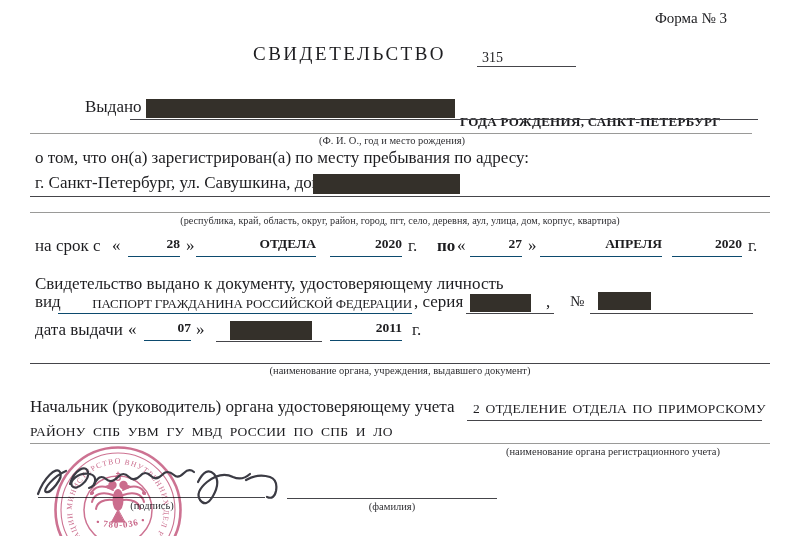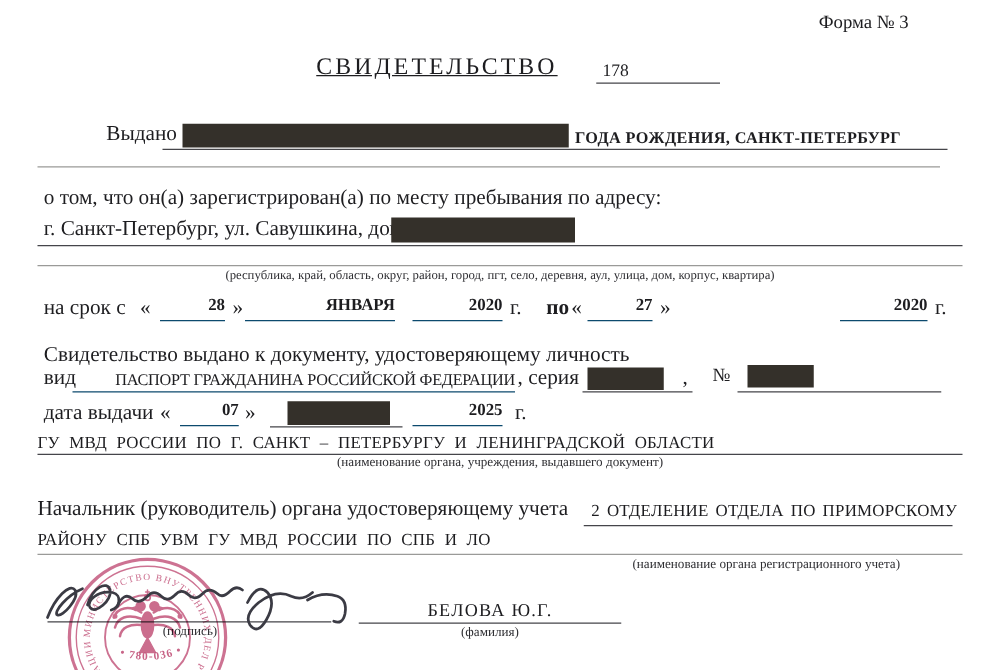--- a/index.html
+++ b/index.html
@@ -1,21 +1,21 @@
 <!DOCTYPE html>
 <html style="--stamp: #c2547a;"><head>
 <meta charset="utf-8">
 <style>
   html,body{margin:0;padding:0;background:#e8e8e6;}
   .page{position:relative;width:800px;height:536px;background:#ffffff;overflow:hidden;
         font-family:"Liberation Serif",serif;color:#1d1d20;}
   .abs{position:absolute;white-space:nowrap;}
   .t17{font-size:17px;}
   .t15{font-size:15px;}
-  .title{font-size:19px;letter-spacing:2.5px;text-decoration:underline;}
+  .title{font-size:19px;letter-spacing:2.5px;}
   .num{font-size:14px;}
   .bv{font-size:13px;font-weight:bold;letter-spacing:.3px;}
   .v{font-size:13.5px;font-weight:bold;}
   .caps{font-size:13px;letter-spacing:-.2px;}
   .tv{font-size:13.5px;letter-spacing:.2px;word-spacing:4px;}
   .cap{position:absolute;font-size:10.5px;color:#2f2f33;text-align:center;white-space:nowrap;}
   .ln{position:absolute;height:1px;background:#9a9a98;}
   .ln.d{background:#45454a;}
   .red{position:absolute;background:#34302a;}
   .fld{position:absolute;text-align:right;border-bottom:1px solid #0c4a6e;}
@@ -23,84 +23,84 @@
   svg{position:absolute;overflow:visible;}
   .stampsvg{mix-blend-mode:multiply;}
 </style>
 </head>
 <body>
 
 <div class="page">
 
   <div class="abs t15" style="left:655px;top:10px;">Форма № 3</div>
   <div class="abs title" style="left:253px;top:43px;">СВИДЕТЕЛЬСТВО</div>
-  <div class="abs num" style="left:482px;top:50px;">178</div>
+  <div class="abs num" style="left:482px;top:50px;">315</div>
   <div class="ln d" style="left:477px;top:66px;width:99px;"></div>
 
   <div class="abs t17" style="left:85px;top:97px;">Выдано</div>
   <div class="red" style="left:146px;top:99px;width:309px;height:19px;"></div>
-  <div class="abs bv" style="left:460px;top:102px;">ГОДА РОЖДЕНИЯ, САНКТ-ПЕТЕРБУРГ</div>
+  <div class="abs bv" style="left:460px;top:114px;">ГОДА РОЖДЕНИЯ, САНКТ-ПЕТЕРБУРГ</div>
   <div class="ln d" style="left:130px;top:119px;width:628px;"></div>
   <div class="ln" style="left:30px;top:133px;width:722px;"></div>
+  <div class="cap" style="left:192px;top:135px;width:400px;">(Ф. И. О., год и место рождения)</div>
 
   <div class="abs t17" style="left:35px;top:148px;text-align:right;">о том, что он(а) зарегистрирован(а) по месту пребывания по адресу:</div>
   <div class="abs t17" style="left:35px;top:173px;">г. Санкт-Петербург, ул. Савушкина, дом</div>
   <div class="red" style="left:313px;top:174px;width:147px;height:20px;"></div>
   <div class="ln d" style="left:30px;top:196px;width:740px;"></div>
   <div class="ln" style="left:30px;top:212px;width:740px;"></div>
   <div class="cap" style="left:80px;top:215px;width:640px;font-size:10.2px;">(республика, край, область, округ, район, город, пгт, село, деревня, аул, улица, дом, корпус, квартира)</div>
 
   <div class="abs t17" style="left:35px;top:236px;">на срок с</div>
   <div class="abs t17" style="left:112px;top:236px;">«</div>
   <div class="fld v" style="left:128px;top:236px;width:52px;height:20px;">28</div>
   <div class="abs t17" style="left:186px;top:236px;">»</div>
-  <div class="fld v" style="left:196px;top:236px;width:120px;height:20px;">ЯНВАРЯ</div>
+  <div class="fld v" style="left:196px;top:236px;width:120px;height:20px;">ОТДЕЛА</div>
   <div class="fld v" style="left:330px;top:236px;width:72px;height:20px;">2020</div>
   <div class="abs t17" style="left:408px;top:236px;">г.</div>
   <div class="abs t17" style="left:437px;top:236px;font-weight:bold;">по</div>
   <div class="abs t17" style="left:457px;top:236px;">«</div>
   <div class="fld v" style="left:470px;top:236px;width:52px;height:20px;">27</div>
   <div class="abs t17" style="left:528px;top:236px;">»</div>
+  <div class="fld v" style="left:540px;top:236px;width:122px;height:20px;">АПРЕЛЯ</div>
   <div class="fld v" style="left:672px;top:236px;width:70px;height:20px;">2020</div>
   <div class="abs t17" style="left:748px;top:236px;">г.</div>
 
   <div class="abs t17" style="left:35px;top:274px;">Свидетельство выдано к документу, удостоверяющему личность</div>
   <div class="abs t17" style="left:35px;top:292px;">вид</div>
   <div class="fld caps" style="left:58px;top:296px;width:354px;height:17px;">ПАСПОРТ ГРАЖДАНИНА РОССИЙСКОЙ ФЕДЕРАЦИИ</div>
   <div class="abs t17" style="left:414px;top:292px;">, серия</div>
   <div class="red" style="left:470px;top:294px;width:61px;height:18px;"></div>
   <div class="ln d" style="left:466px;top:313px;width:88px;"></div>
   <div class="abs t17" style="left:546px;top:292px;">,</div>
   <div class="abs t15" style="left:570px;top:293px;">№</div>
   <div class="red" style="left:598px;top:292px;width:53px;height:18px;"></div>
   <div class="ln d" style="left:590px;top:313px;width:163px;"></div>
 
   <div class="abs t17" style="left:35px;top:320px;">дата выдачи</div>
   <div class="abs t17" style="left:128px;top:320px;">«</div>
   <div class="fld v" style="left:144px;top:320px;width:47px;height:20px;">07</div>
   <div class="abs t17" style="left:196px;top:320px;">»</div>
   <div class="red" style="left:230px;top:321px;width:82px;height:19px;"></div>
   <div class="ln d" style="left:216px;top:341px;width:106px;"></div>
-  <div class="fld v" style="left:330px;top:320px;width:72px;height:20px;">2025</div>
+  <div class="fld v" style="left:330px;top:320px;width:72px;height:20px;">2011</div>
   <div class="abs t17" style="left:412px;top:320px;">г.</div>
 
-  <div class="abs tv" style="left:30px;top:346px;">ГУ МВД РОССИИ ПО Г. САНКТ – ПЕТЕРБУРГУ И ЛЕНИНГРАДСКОЙ ОБЛАСТИ</div>
   <div class="ln d" style="left:30px;top:363px;width:740px;"></div>
   <div class="cap" style="left:80px;top:365px;width:640px;">(наименование органа, учреждения, выдавшего документ)</div>
 
   <div class="abs t17" style="left:30px;top:397px;">Начальник (руководитель) органа удостоверяющему учета</div>
   <div class="abs tv" style="left:473px;top:401px;word-spacing:2px;text-align:center;">2 ОТДЕЛЕНИЕ ОТДЕЛА ПО ПРИМОРСКОМУ</div>
   <div class="ln d" style="left:467px;top:420px;width:295px;"></div>
   <div class="abs tv" style="left:30px;top:424px;">РАЙОНУ СПБ УВМ ГУ МВД РОССИИ ПО СПБ И ЛО</div>
   <div class="ln" style="left:30px;top:443px;width:740px;"></div>
   <div class="cap" style="left:80px;top:446px;width:640px;text-align:right;">(наименование органа регистрационного учета)</div>
 
   <div class="ln d" style="left:38px;top:497px;width:227px;z-index:1;"></div>
   <div class="cap" style="left:88px;top:500px;width:128px;z-index:1;">(подпись)</div>
-  <div class="abs fam" style="left:287px;top:481px;width:210px;text-align:center;">БЕЛОВА Ю.Г.</div>
   <div class="ln d" style="left:287px;top:498px;width:210px;"></div>
   <div class="cap" style="left:287px;top:501px;width:210px;">(фамилия)</div>
 
   <svg class="stampsvg" style="left:46px;top:444px;z-index:2;overflow:hidden;" width="148" height="92" viewBox="0 0 148 92">
     <g stroke="var(--stamp,#c2547a)" fill="none" opacity="0.82">
       <circle cx="72" cy="66" r="62.5" stroke-width="2.6"></circle>
       <circle cx="72" cy="66" r="57" stroke-width="1.1"></circle>
       <circle cx="72" cy="66" r="34" stroke-width="1.5"></circle>
     </g>
     <defs>

